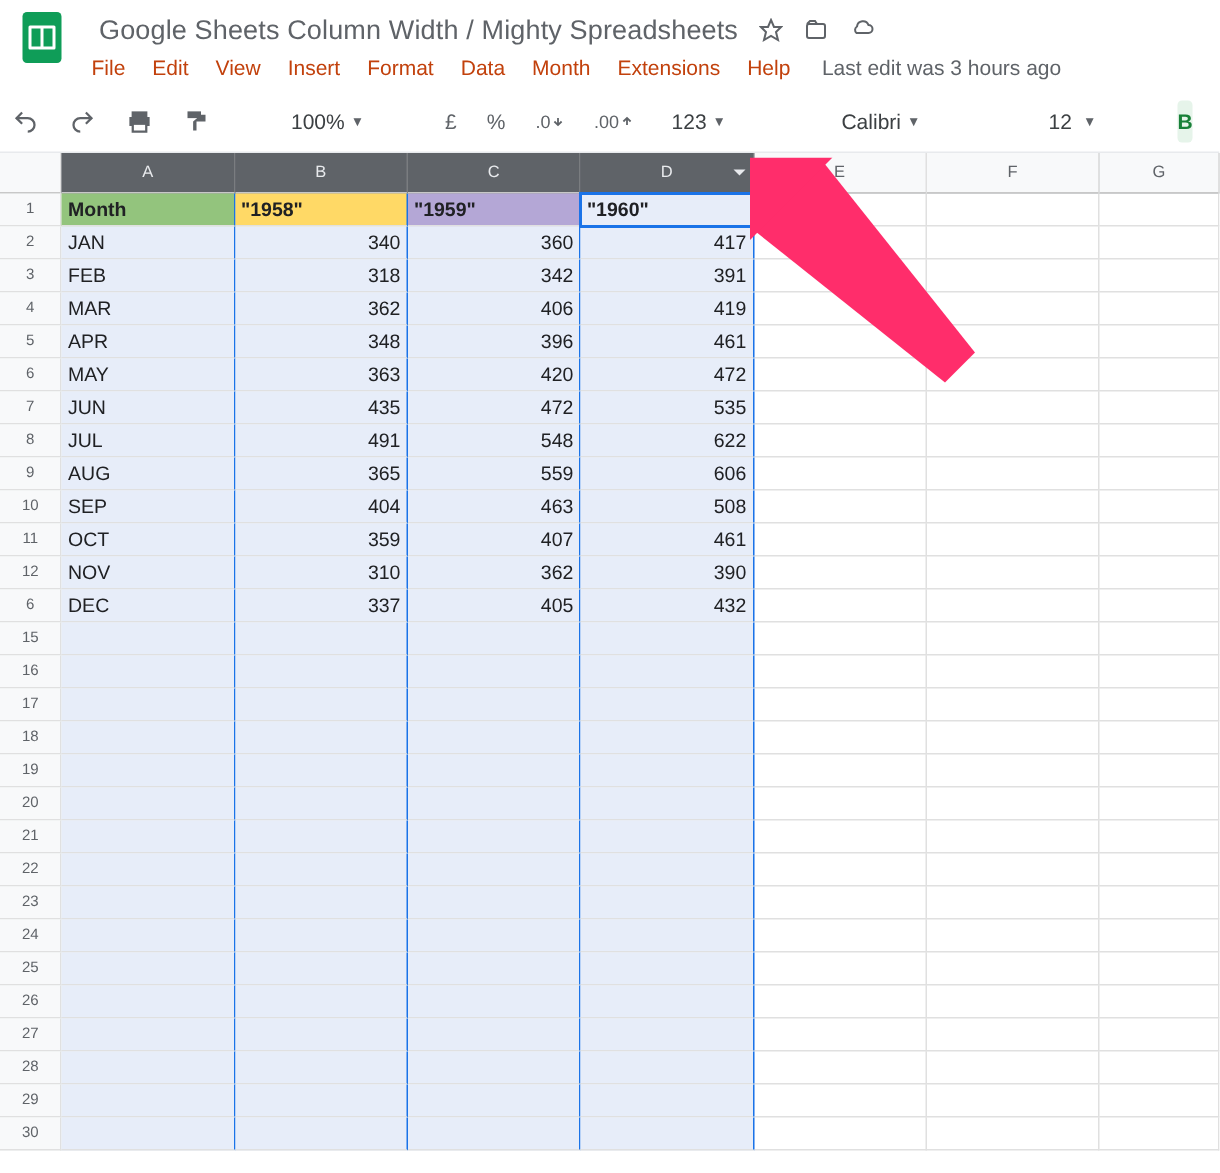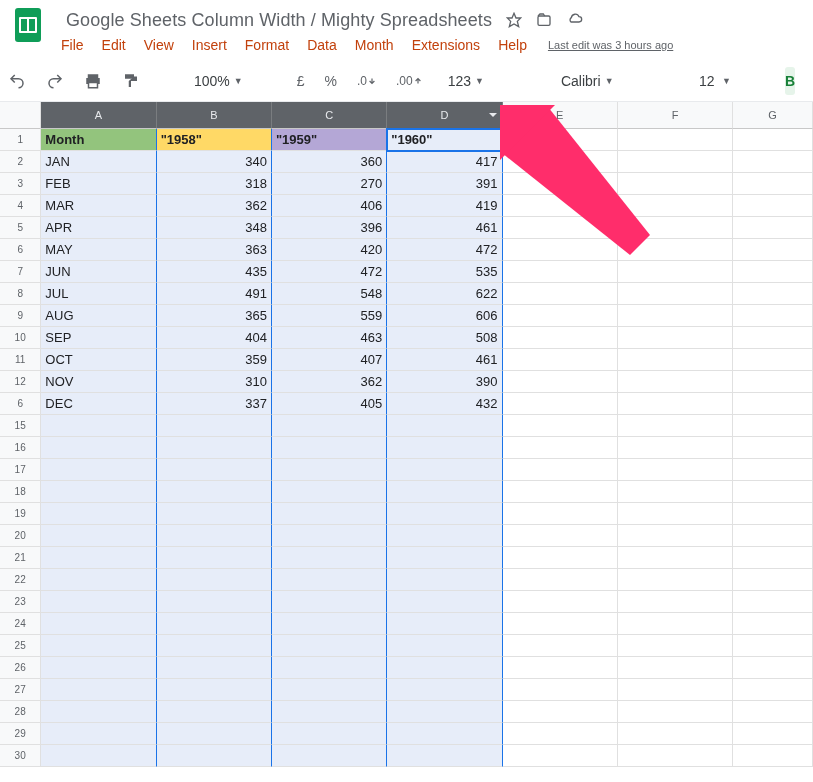--- a/index.html
+++ b/index.html
@@ -9,21 +9,21 @@
 .logo-box { width: 40px; height: 40px; display:flex; align-items:center; justify-content:center; margin-top:10px; }
 .logo { width: 26px; height: 34px; background: #0f9d58; border-radius: 3px; position: relative; display:flex; align-items:center; justify-content:center; }
 .logo::after { content:""; position:absolute; width:14px; height:12px; border:2px solid #fff; border-radius:1px; }
 .logo::before { content:""; position:absolute; width:2px; height:14px; background:#fff; z-index:1; }
 .doc-title { font-size: 18px; color: #5f6368; margin-left: 18px; letter-spacing:0.1px; }
 .title-icons { display:flex; gap:14px; margin-left:14px; align-items:center; }
 .title-icons span { color:#5f6368; display:inline-flex; }
 
 .menu-row { display:flex; align-items:center; padding: 2px 8px 4px 52px; gap:0; font-size:14px; color:#202124; height:28px; }
 .menu-row .mi { padding: 4px 9px; cursor:pointer; color:#c2410c; }
-.last-edit { margin-left:12px; color:#5f6368; text-decoration: underline; font-size:11px; }
+.last-edit { margin-left:12px; color:#5f6368; font-size:14px; }
 
 .toolbar { display:flex; align-items:center; padding: 4px 8px; border-bottom:1px solid #e8eaed; height:42px; gap:20px; }
 .tbtn { width:30px; height:28px; display:inline-flex; align-items:center; justify-content:center; color:#5f6368; cursor:pointer; border-radius:3px; }
 .tsep { width:1px; height:22px; background:#e0e0e0; margin:0 4px; }
 .tselect { display:inline-flex; align-items:center; gap:4px; padding:0 6px; height:28px; color:#3c4043; font-size:14px; cursor:pointer; }
 .tselect .caret { font-size:9px; color:#5f6368; }
 .font-select { min-width:90px;margin-left:17px; }
 .size-select { min-width:44px; justify-content:space-between; }
 .bold-active { background:#e6f4ea; color:#188038; font-weight:bold; border-radius:3px; }
 .text-color { position:relative; }
@@ -227,21 +227,21 @@
       <div class="cell cC sel num">360</div>
       <div class="cell cD sel num sel-border-right">417</div>
       <div class="cell cE"></div>
       <div class="cell cF"></div>
       <div class="cell cG"></div>
     </div>
     <div class="row">
       <div class="rh">3</div>
       <div class="cell cA sel">FEB</div>
       <div class="cell cB sel num">318</div>
-      <div class="cell cC sel num">270</div>
+      <div class="cell cC sel num">342</div>
       <div class="cell cD sel num sel-border-right">391</div>
       <div class="cell cE"></div>
       <div class="cell cF"></div>
       <div class="cell cG"></div>
     </div>
     <div class="row">
       <div class="rh">4</div>
       <div class="cell cA sel">MAR</div>
       <div class="cell cB sel num">362</div>
       <div class="cell cC sel num">406</div>

